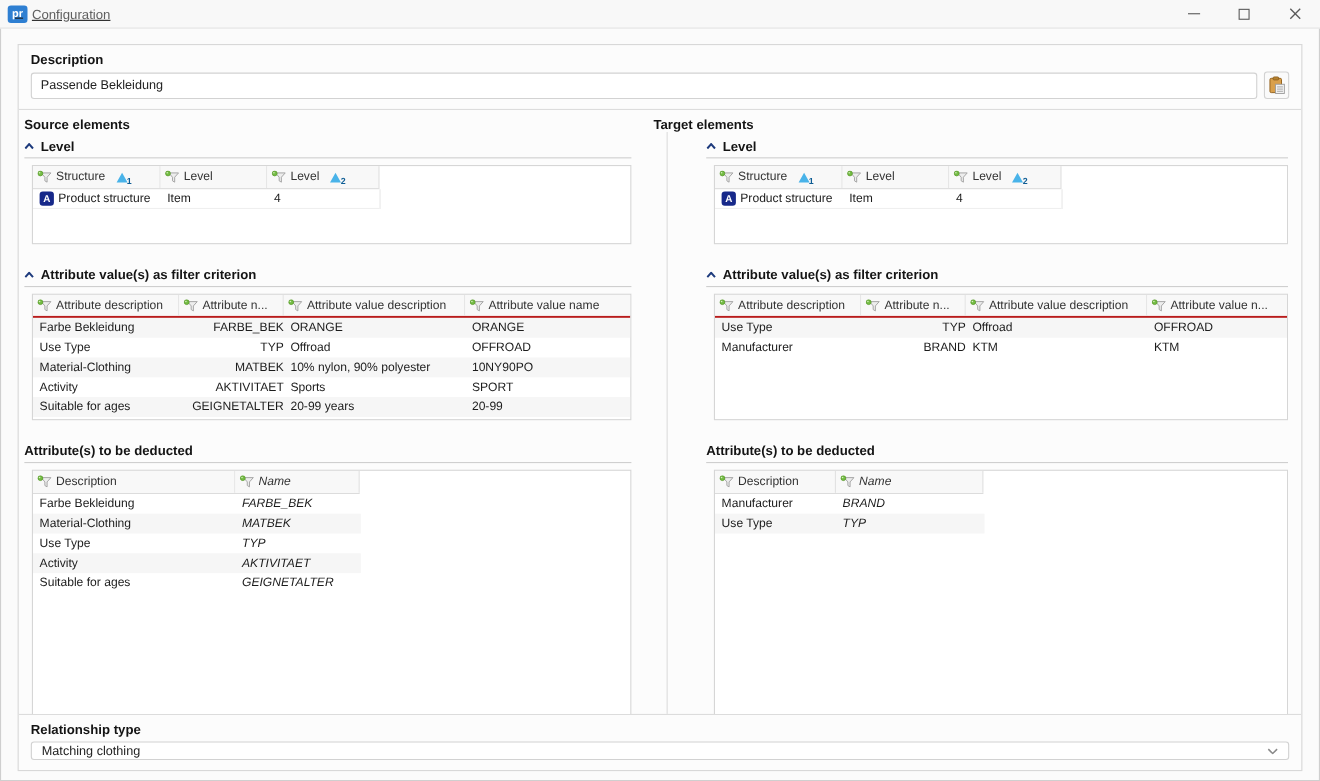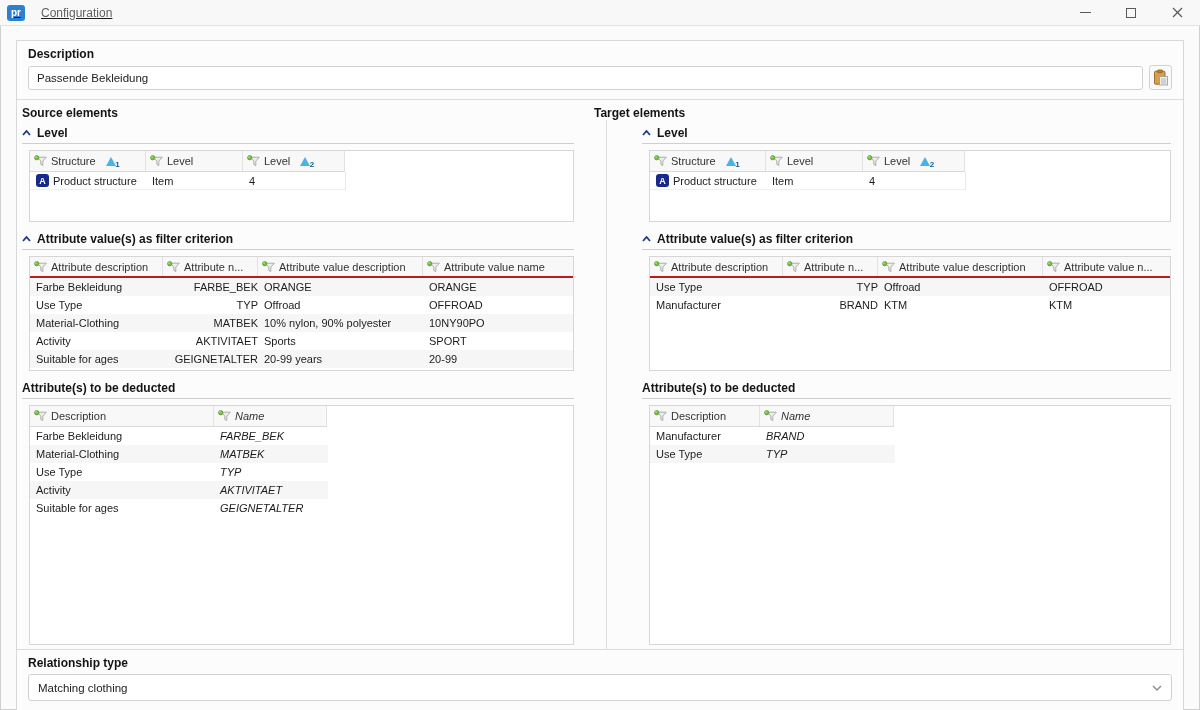--- a/index.html
+++ b/index.html
@@ -8,21 +8,21 @@
     font-family:"Liberation Sans", sans-serif;
     background:#fbfbfb;
     color:#1c1c1c;
     box-shadow: inset 0 0 0 1px #cfcfcf;
     overflow:hidden;
   }
   
   .titlebar { height:26px; background:#f8f8f8; border-bottom:1px solid #e3e3e3; display:flex; align-items:center;text-decoration:underline; }
   .app-icon { width:18px; height:16px; margin-left:7px; background:#2e7fd2; border-radius:3px;
               color:#fff; font-size:10px; font-weight:bold; display:flex; align-items:center; justify-content:center; padding-bottom:1px; }
-  .win-title { margin-left:16px; font-size:12px; color:#5f5f5f; flex:1; }
+  .win-title { margin-left:4px; font-size:12px; color:#5f5f5f; flex:1; }
   .win-controls { display:flex; height:100%; }
   .win-btn { width:46px; height:100%; display:flex; align-items:center; justify-content:center; cursor:default; }
   .g-min { width:11px; height:1px; background:#5a5a5a; }
   .g-max { width:10px; height:10px; border:1px solid #5a5a5a; }
 
   
   .content { padding:14px 16px 0 16px; }
   .main-panel { border:1px solid #d8d8d8; background:#fcfcfc; }
 
   .bold-label { font-size:12px; font-weight:bold; color:#141414; }
@@ -44,21 +44,21 @@
   .col-src { width:552px; }
   .vdivider { width:1px; background:#dddddd; margin:0 11px 0 8px; }
   .col-tgt { flex:1; }
 
   
   .sec { display:flex; align-items:center; gap:6px; border-bottom:1px solid #cfcfcf;
          padding:2px 0 3px 0; margin-top:4px; font-size:12px; font-weight:bold; color:#141414; }
   .sec svg { flex:0 0 auto; }
 
   
-  .table { background:#fff; border:1px solid #d6d6d6; font-size:11px; margin:6px 0 8px 7px; overflow:hidden; }
+  .table { background:#fff; border:1px solid #d6d6d6; font-size:11px; margin:6px 0 19px 7px; overflow:hidden; }
   .tbox-level { height:72px; }
   .tbox-filter { height:115px; }
   .tbox-deducted { height:240px; }
 
   .thead-fit { display:flex; width:max-content; height:21px; border-bottom:1px solid #d9d9d9; }
   .thead-full { display:flex; height:21px; border-bottom:2px solid #b91c1c; }
   .th { display:flex; align-items:center; gap:4px; padding:0 4px; background:#f8f8f8;
         border-right:1px solid #e2e2e2; white-space:nowrap; overflow:hidden; color:#333; }
   .th.flex { flex:1; border-right:none; }
 
@@ -82,21 +82,21 @@
 
   
   .sort { position:relative; display:inline-block; width:13px; height:11px; margin-left:6px; }
   .sort .tri { position:absolute; left:0; top:1px; width:0; height:0;
                border-left:5px solid transparent; border-right:5px solid transparent; border-bottom:9px solid #49b3e9; }
   .sort .n { position:absolute; right:-1px; bottom:-2px; font-size:8px; font-weight:bold; color:#0d5c94; }
 
   
   .rel-section { border-top:1px solid #dcdcdc; padding:6px 11px 9px 6px; }
   .rel-section .bold-label { margin-bottom:4px; padding-left:5px; }
-  .select { margin-left:5px; height:27px; border:1px solid #d2d2d2; border-radius:3px; background:#fff;
+  .select { margin-left:5px; height:17px; border:1px solid #d2d2d2; border-radius:3px; background:#fff;
             display:flex; align-items:center; padding:0 9px; font-size:11.5px; color:#222; }
   .select .val { flex:1; }
 </style>
 </head>
 <body>
 
 <svg width="0" height="0" style="position:absolute">
   <symbol id="funnel" viewBox="0 0 13 12">
     <path d="M3.4 2.2 L12.3 2.2 L8.8 6.1 L8.8 10.6 L6.8 9.4 L6.8 6.1 Z" fill="#ededed" stroke="#a5a5a5" stroke-width="0.9"></path>
     <circle cx="2.7" cy="2.7" r="2.2" fill="#74bd44" stroke="#579a28" stroke-width="0.7"></circle>

